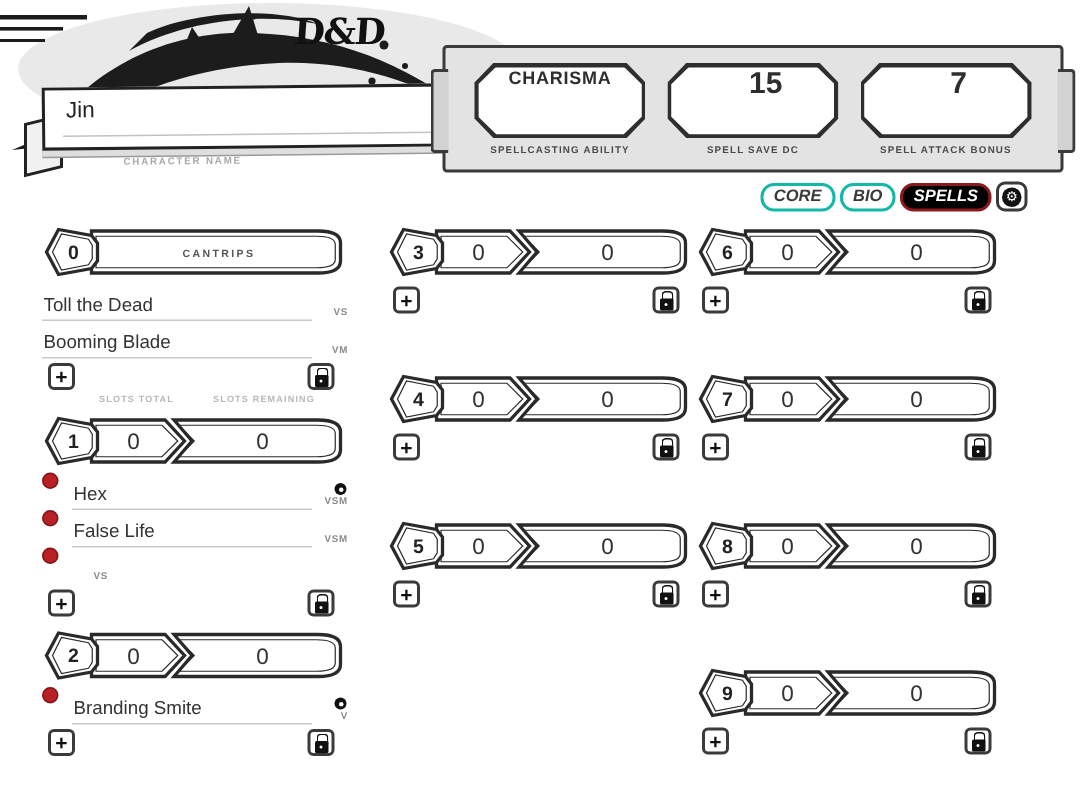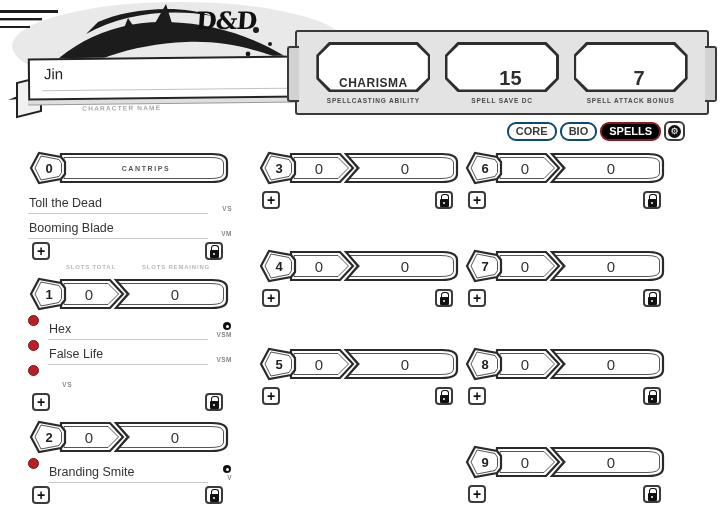--- a/index.html
+++ b/index.html
@@ -46,31 +46,31 @@
   .plaque::before { left:-10px; border-right:none; border-radius:3px 0 0 3px; }
   .plaque::after  { right:-10px; border-left:none; border-radius:0 3px 3px 0; }
   .stat { width:118px; display:flex; flex-direction:column; align-items:center; }
   .octo-outer {
     width:114px; height:50px; background:#2e2e2e; position:relative;
     clip-path:polygon(11% 0,89% 0,100% 26%,100% 74%,89% 100%,11% 100%,0 74%,0 26%);
   }
   .octo-inner {
     position:absolute; inset:2.5px; background:#fff;
     clip-path:polygon(11% 0,89% 0,100% 26%,100% 74%,89% 100%,11% 100%,0 74%,0 26%);
-    display:flex; align-items:flex-end; justify-content:center;
+    display:flex; align-items:flex-start; justify-content:center;
   }
   .stat-value-text { font-size:12px; font-weight:bold; color:#2e2e2e; letter-spacing:0.5px; }
   .stat-value-num  { font-size:20px; font-weight:bold; color:#2e2e2e;margin-left:17px; }
   .stat-label { margin-top:5px; font-size:6.5px; font-weight:bold; color:#4a4a4a; letter-spacing:0.8px; }
 
   
   .tabs { position:absolute; top:121px; right:35px; display:flex; gap:3px; align-items:center; }
   .tab {
-    border:2px solid #0c4a6e; border-radius:9px; background:#fff; color:#3a3a3a;
-    font-weight:bold; font-size:11px; padding:1px 7px 2px; font-family:inherit; cursor:pointer;
+    border:2px solid #14b8a6; border-radius:9px; background:#fff; color:#3a3a3a;
+    font-weight:bold; font-size:11px; padding:1px 7px 2px; font-family:inherit; cursor:pointer;font-style:italic;
   }
   .tab.active { background:#000000; border-color:#8c191d; color:#fff; }
   .gear-btn {
     width:21px; height:20px; border:2px solid #3a3a3a; border-radius:6px; background:#fff;
     display:flex; align-items:center; justify-content:center; cursor:pointer; padding:0;
   }
   .gear-disc {
     width:13px; height:13px; border-radius:50%; background:#111; color:#fff;
     font-size:9px; line-height:13px; text-align:center;
   }

